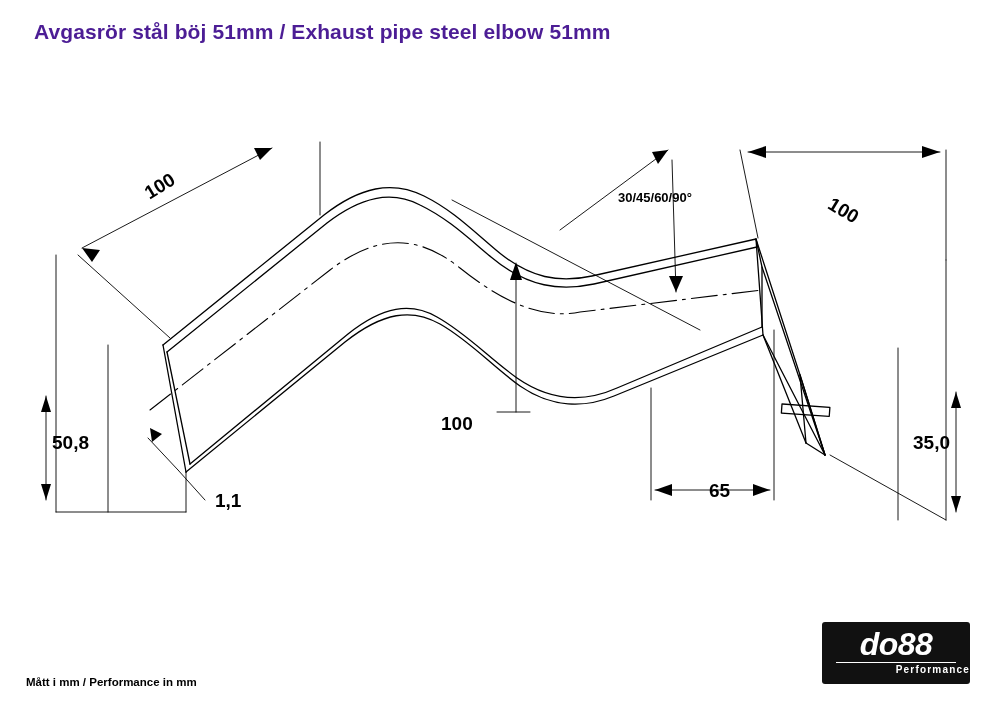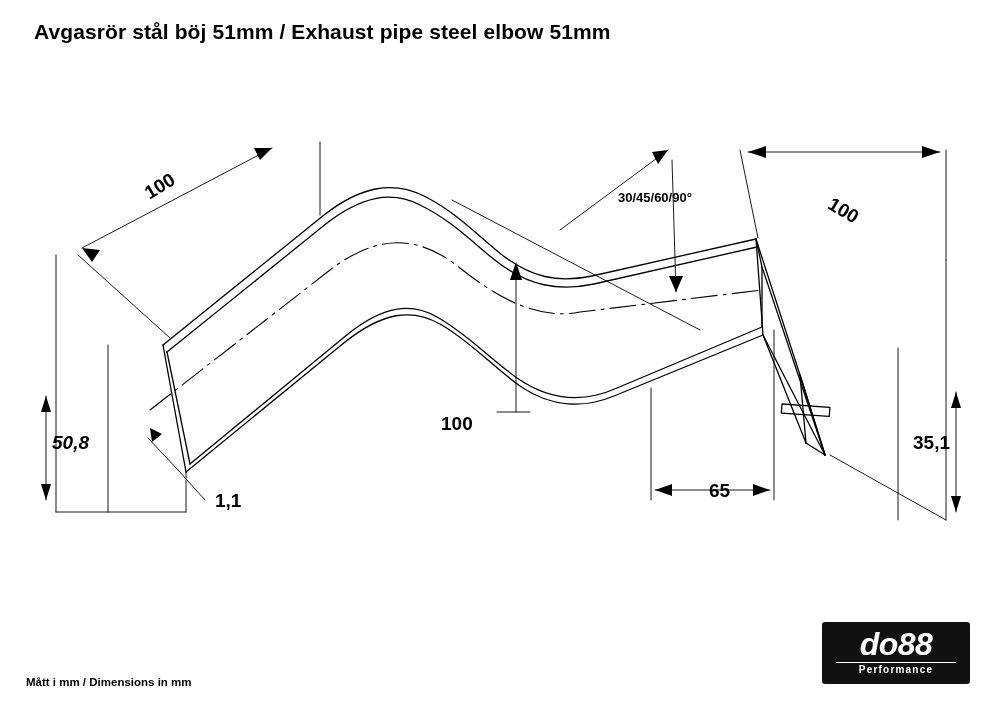--- a/index.html
+++ b/index.html
@@ -16,21 +16,21 @@
     height: 711px;
     background: #ffffff;
     overflow: hidden;
   }
   #title {
     position: absolute;
     left: 34px;
     top: 20px;
     font-size: 21px;
     font-weight: bold;
-    color: #000000;
+    color: #4c1d95;
     letter-spacing: 0.1px;
     white-space: nowrap;
   }
   #footnote {
     position: absolute;
     left: 26px;
     top: 676px;
     font-size: 11.5px;
     font-weight: bold;
     color: #000000;
@@ -85,21 +85,21 @@
     font-size: 32px;
     font-weight: bold;
     font-style: italic;
     letter-spacing: -0.5px;
   }
   #logo-sub {
     position: absolute;
     left: 0;
     top: 42px;
     width: 148px;
-    text-align: center;
+    text-align: right;
     color: #ffffff;
     font-size: 10px;
     font-weight: bold;
     letter-spacing: 1.2px;
   }
   #logo-bar {
     position: absolute;
     left: 14px;
     top: 40px;
     width: 120px;
@@ -217,31 +217,31 @@
       </g>
     </g>
   </svg>
 
   <div class="lbl rot-left" style="left:152px; top:182px;">100</div>
 
   <div class="lbl rot-right" style="left:824px; top:190px;">100</div>
 
   <div class="lbl" style="left:441px; top:413px;">100</div>
 
-  <div class="lbl" style="left:52px; top:432px;font-style:italic;">50,8</div>
-
-  <div class="lbl" style="left:913px; top:432px;">35,1</div>
+  <div class="lbl" style="left:52px; top:432px;">50,8</div>
+
+  <div class="lbl" style="left:913px; top:432px;">35,0</div>
 
   <div class="lbl" style="left:215px; top:490px;">1,1</div>
 
   <div class="lbl" style="left:697px; top:480px;margin-left:12px;">65</div>
 
   <div class="lbl-small" style="left:618px; top:179px;">30/45/60/90°</div>
 
-  <div id="footnote">Mått i mm / Dimensions in mm</div>
+  <div id="footnote">Mått i mm / Performance in mm</div>
 
   <div id="logo">
     <div id="logo-text">do88</div>
     <div id="logo-bar"></div>
     <div id="logo-sub">Performance</div>
   </div>
 
 </div>
 
 </body></html>

